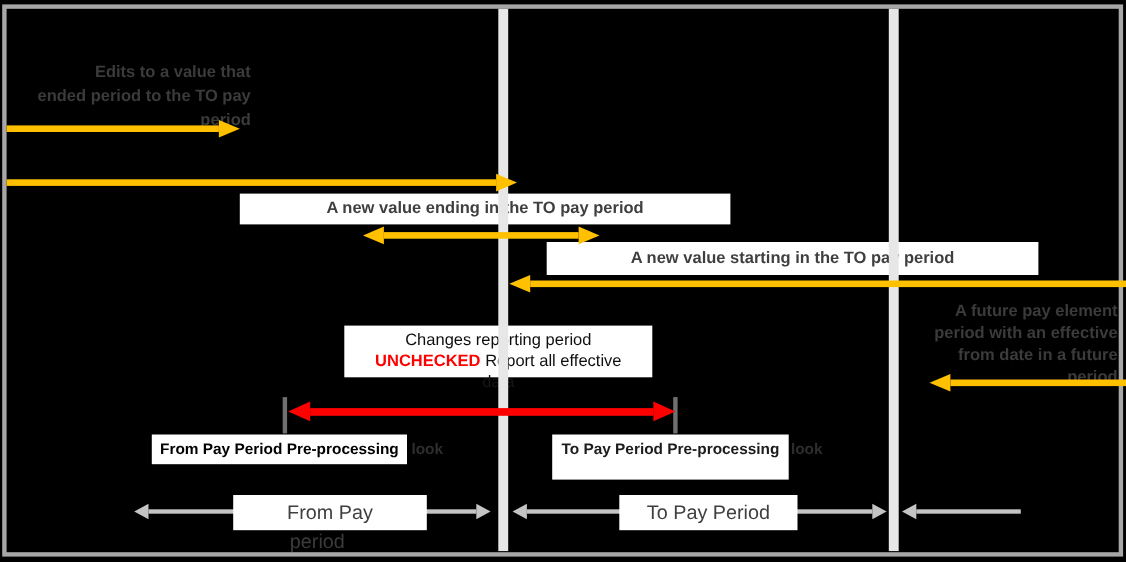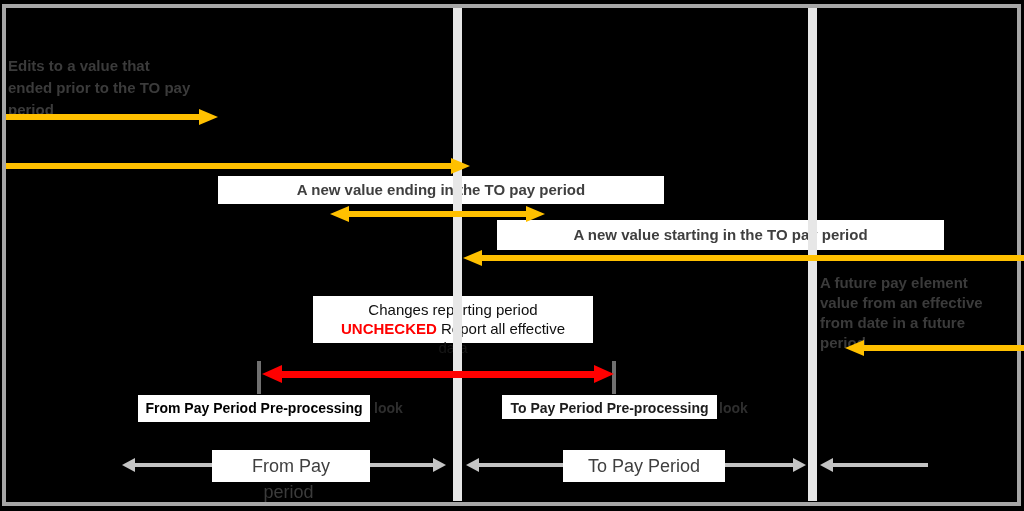--- a/index.html
+++ b/index.html
@@ -11,21 +11,21 @@
     position:absolute;left:2px;top:4px;right:3px;bottom:5px;
     border:4px solid var(--c-border);z-index:0;
   }
   .divider{
     position:absolute;top:8px;height:493px;width:9px;
     background:var(--c-bar);z-index:3;
   }
   
   .black-note{
     position:absolute;z-index:2;color:var(--c-text);
-    font-weight:bold;font-size:15px;line-height:22px;text-align:left;
+    font-weight:bold;font-size:15px;line-height:22px;text-align:right;
   }
   
   .wbox{
     position:absolute;z-index:2;background:#fff;text-align:center;
     color:#3f3f3f;font-weight:bold;font-size:15px;
   }
   
   .h-arrow{position:absolute;display:flex;align-items:center;z-index:4;}
   .shaft{flex:1;height:6px;background:var(--c-yellow);}
   .head-r{width:0;height:0;border-top:8px solid transparent;border-bottom:8px solid transparent;border-left:19px solid var(--c-yellow);}
@@ -53,21 +53,21 @@
 
 <div id="canvas">
 
   <div class="frame"></div>
 
   <div class="divider" style="left:453px;"></div>
   <div class="divider" style="left:808px;"></div>
 
   <div class="black-note" style="left:8px;top:55px;width:220px;">
     <div>Edits to a value that</div>
-    <div>ended prior to the TO pay</div>
+    <div>ended period to the TO pay</div>
     <div>period</div>
   </div>
   <div class="h-arrow" style="left:6px;top:109px;width:212px;">
     <div class="shaft"></div>
       <div class="head-r"></div>
   </div>
 
   <div class="black-note" style="left:12px;top:128px;width:452px;line-height:21px;">
   </div>
   <div class="h-arrow" style="left:6px;top:158px;width:464px;">
@@ -83,21 +83,21 @@
   </div>
 
   <div class="wbox" style="left:497px;top:220px;width:447px;height:30px;line-height:30px;">A new value starting in the TO pay period</div>
   <div class="h-arrow" style="left:463px;top:250px;right:0;">
     <div class="head-l"></div>
       <div class="shaft"></div>
   </div>
 
   <div class="black-note" style="left:820px;top:273px;width:196px;line-height:20px;">
     <div>A future pay element</div>
-    <div>value from an effective</div>
+    <div>period with an effective</div>
     <div>from date in a future</div>
     <div>period</div>
   </div>
   <div class="h-arrow" style="left:845px;top:340px;right:0;">
     <div class="head-l"></div>
       <div class="shaft"></div>
   </div>
 
   <div class="wbox" id="changes-box" style="left:313px;top:296px;width:280px;">
     <div>Changes reporting period</div>
@@ -109,36 +109,36 @@
   <div class="tick" style="left:612px;top:361px;"></div>
   <div class="h-arrow red" style="left:262px;top:365px;width:352px;">
     <div class="head-l"></div>
       <div class="shaft"></div>
       <div class="head-r"></div>
   </div>
 
   <div class="wbox" style="left:138px;top:395px;width:232px;height:27px;line-height:27px;font-size:14px;color:#000000;">From Pay Period Pre-processing</div>
   <div class="clip-suffix" style="left:374px;top:400px;">look</div>
 
-  <div class="wbox" style="left:502px;top:395px;width:215px;height:24px;line-height:27px;font-size:14px;color:#1c1c1c;">To Pay Period Pre-processing</div>
+  <div class="wbox" style="left:502px;top:395px;width:215px;height:41px;line-height:27px;font-size:14px;color:#1c1c1c;">To Pay Period Pre-processing</div>
   <div class="clip-suffix" style="left:719px;top:400px;">look</div>
 
   <div class="h-arrow gray" style="left:122px;top:458px;width:324px;">
     <div class="head-l"></div>
       <div class="shaft"></div>
       <div class="head-r"></div>
   </div>
   <div class="h-arrow gray" style="left:466px;top:458px;width:340px;">
     <div class="head-l"></div>
       <div class="shaft"></div>
       <div class="head-r"></div>
   </div>
   <div class="h-arrow gray" style="left:820px;top:458px;width:108px;">
     <div class="head-l"></div>
       <div class="shaft"></div>
   </div>
 
-  <div class="wbox period-box" style="left:212px;top:450px;width:158px;height:32px;">From Pay</div>
+  <div class="wbox period-box" style="left:212px;top:450px;width:176px;height:32px;">From Pay</div>
   <div class="under-label" style="left:212px;top:482px;width:153px;">period</div>
 
   <div class="wbox period-box" style="left:563px;top:450px;width:162px;height:32px;">To Pay Period</div>
 
 </div>
 
 </body></html>

